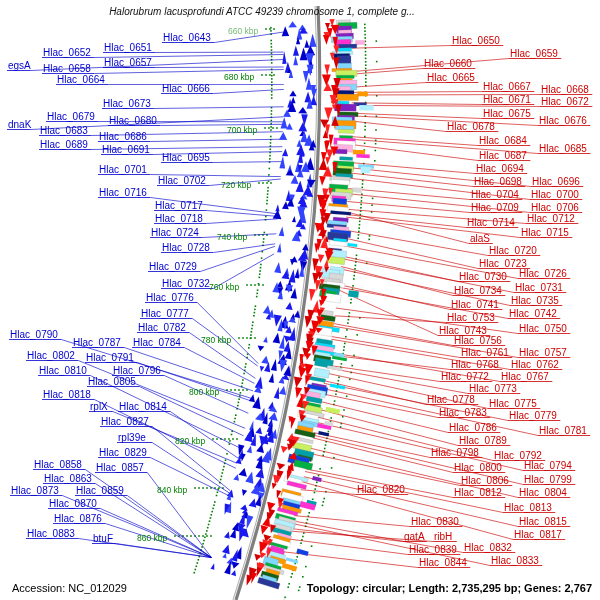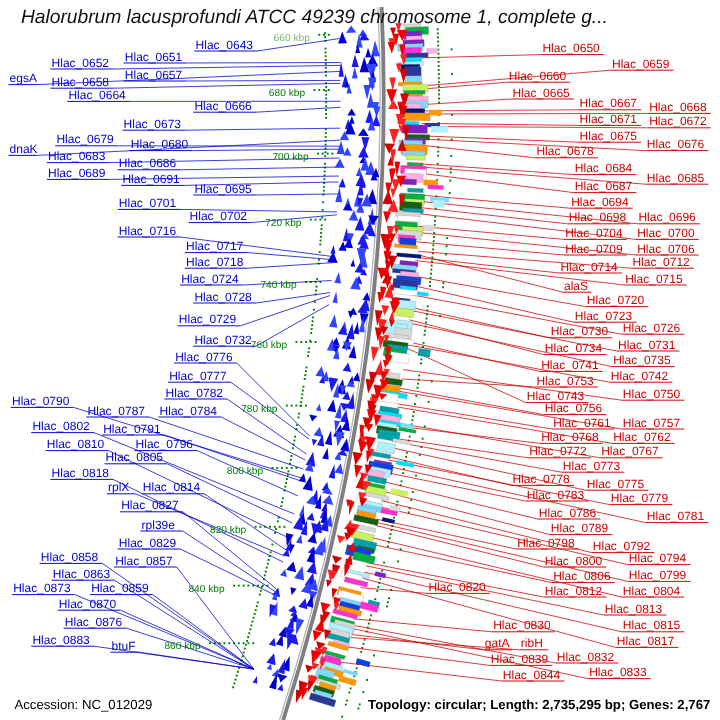--- a/index.html
+++ b/index.html
@@ -1,17 +1,17 @@
 <!DOCTYPE html>
 <html><head>
 <meta charset="utf-8">
 <style>
   html,body{margin:0;padding:0;width:600px;height:600px;background:#ffffff;overflow:hidden;}
   body{font-family:"Liberation Sans",sans-serif;position:relative;}
-  #title{position:absolute;top:6px;left:0;width:524px;text-align:center;font-size:16px;font-style:italic;color:#111;white-space:nowrap;}
+  #title{position:absolute;top:6px;left:0;width:524px;text-align:center;font-size:10px;font-style:italic;color:#111;white-space:nowrap;}
   #map{position:absolute;top:0;left:0;}
   #statusbar{position:absolute;left:0;bottom:6px;width:600px;font-size:11px;color:#000;}
   #acc{position:absolute;left:12px;bottom:0;background:rgba(255,255,255,.7);}
   #topo{position:absolute;right:8px;bottom:0;background:rgba(255,255,255,.7);font-weight:bold;}
   text.gene{font-size:10px;}
   text.tick{font-size:8.5px;}
 </style>
 </head>
 <body>
 

